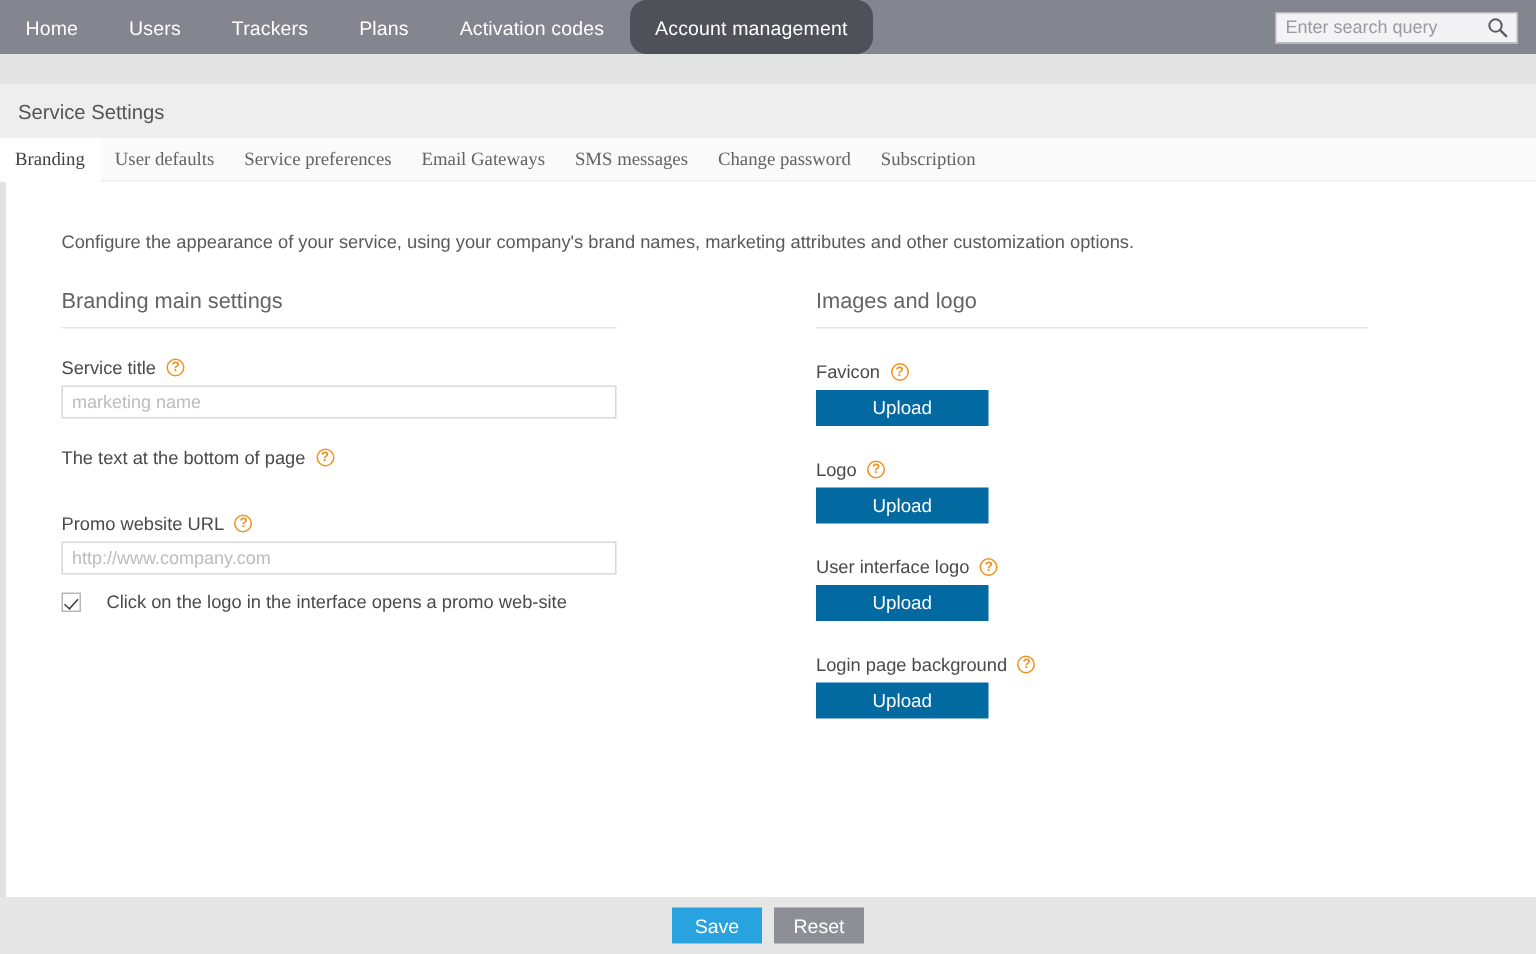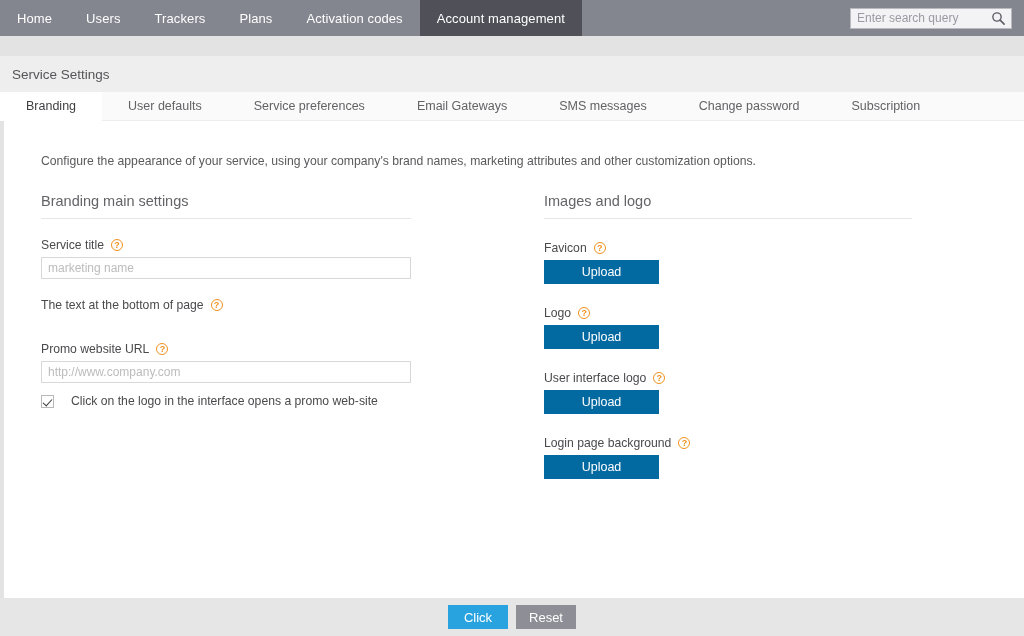--- a/index.html
+++ b/index.html
@@ -21,21 +21,21 @@
   .nav-items { display: flex; align-items: stretch; }
   .nav-item {
     display: flex; align-items: center;
     padding: 0 17px;
     color: #ffffff;
     font-size: 13px;
     letter-spacing: .1px;
     cursor: pointer;
     white-space: nowrap;
   }
-  .nav-item.active { background: #4f5058; }
+  .nav-item.active { background: #4f5058; border-radius: 11px; }
   .nav-spacer { flex: 1; }
   .search-wrap {
     display: flex; align-items: center;
     padding-right: 12px;
   }
   .search-box {
     position: relative;
     width: 162px; height: 21px;
     background: #f3f3f5;
     border: 1px solid #b9b9bf;
@@ -78,25 +78,26 @@
   
   .tabstrip {
     position: absolute; left: 0; top: 92px;
     width: 1024px; height: 29px;
     background: #fafafa;
     display: flex; align-items: stretch;
     border-bottom: 1px solid #ededed;
   }
   .tab {
     display: flex; align-items: center;
-    padding: 0 26px;
+    padding: 0 10px;
     font-size: 12.5px;
     color: #636366;
     cursor: pointer;
     white-space: nowrap;
+    font-family: Liberation Serif, serif;
   }
   .tab.active {
     background: #ffffff;
     color: #3f3f42;
     border-bottom: 1px solid #ffffff;
     margin-bottom: -1px;
   }
 
   
   .content {
@@ -381,15 +382,15 @@
             <span>?</span>
           </span>
       </div>
       <button class="btn-upload">Upload</button>
     </div>
   </div>
 
 </div>
 
 <div class="footer">
-  <button class="btn-save">Click</button>
+  <button class="btn-save">Save</button>
   <button class="btn-reset">Reset</button>
 </div>
 
 </body></html>

